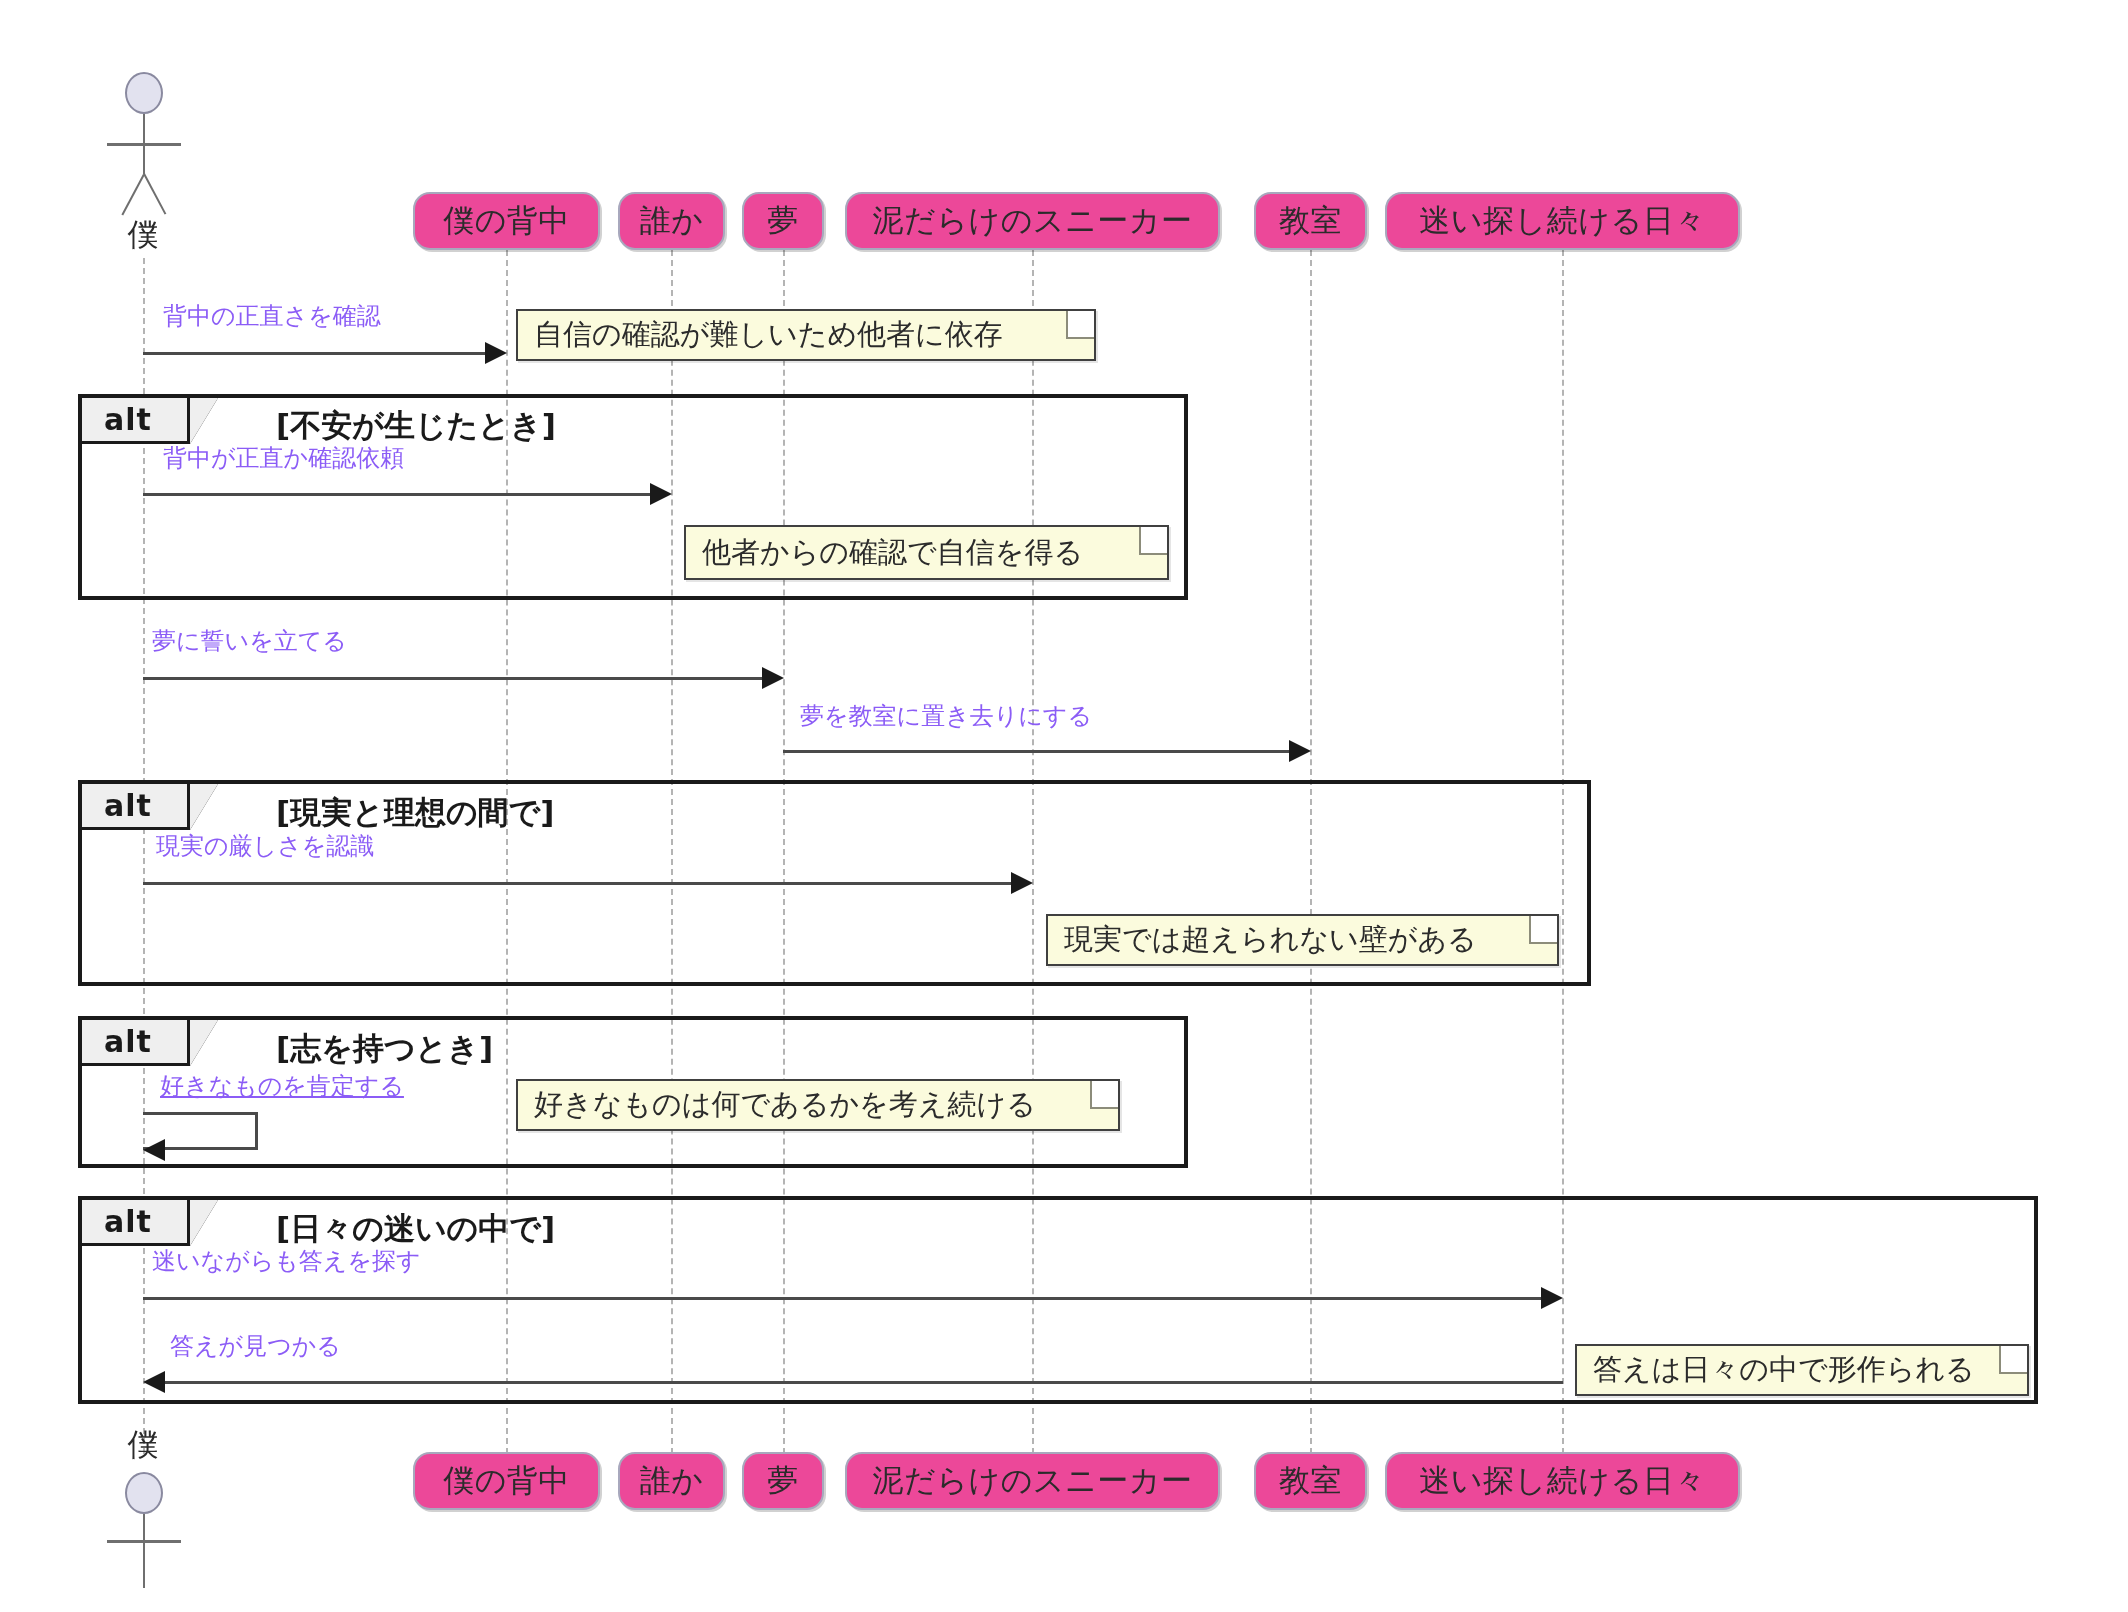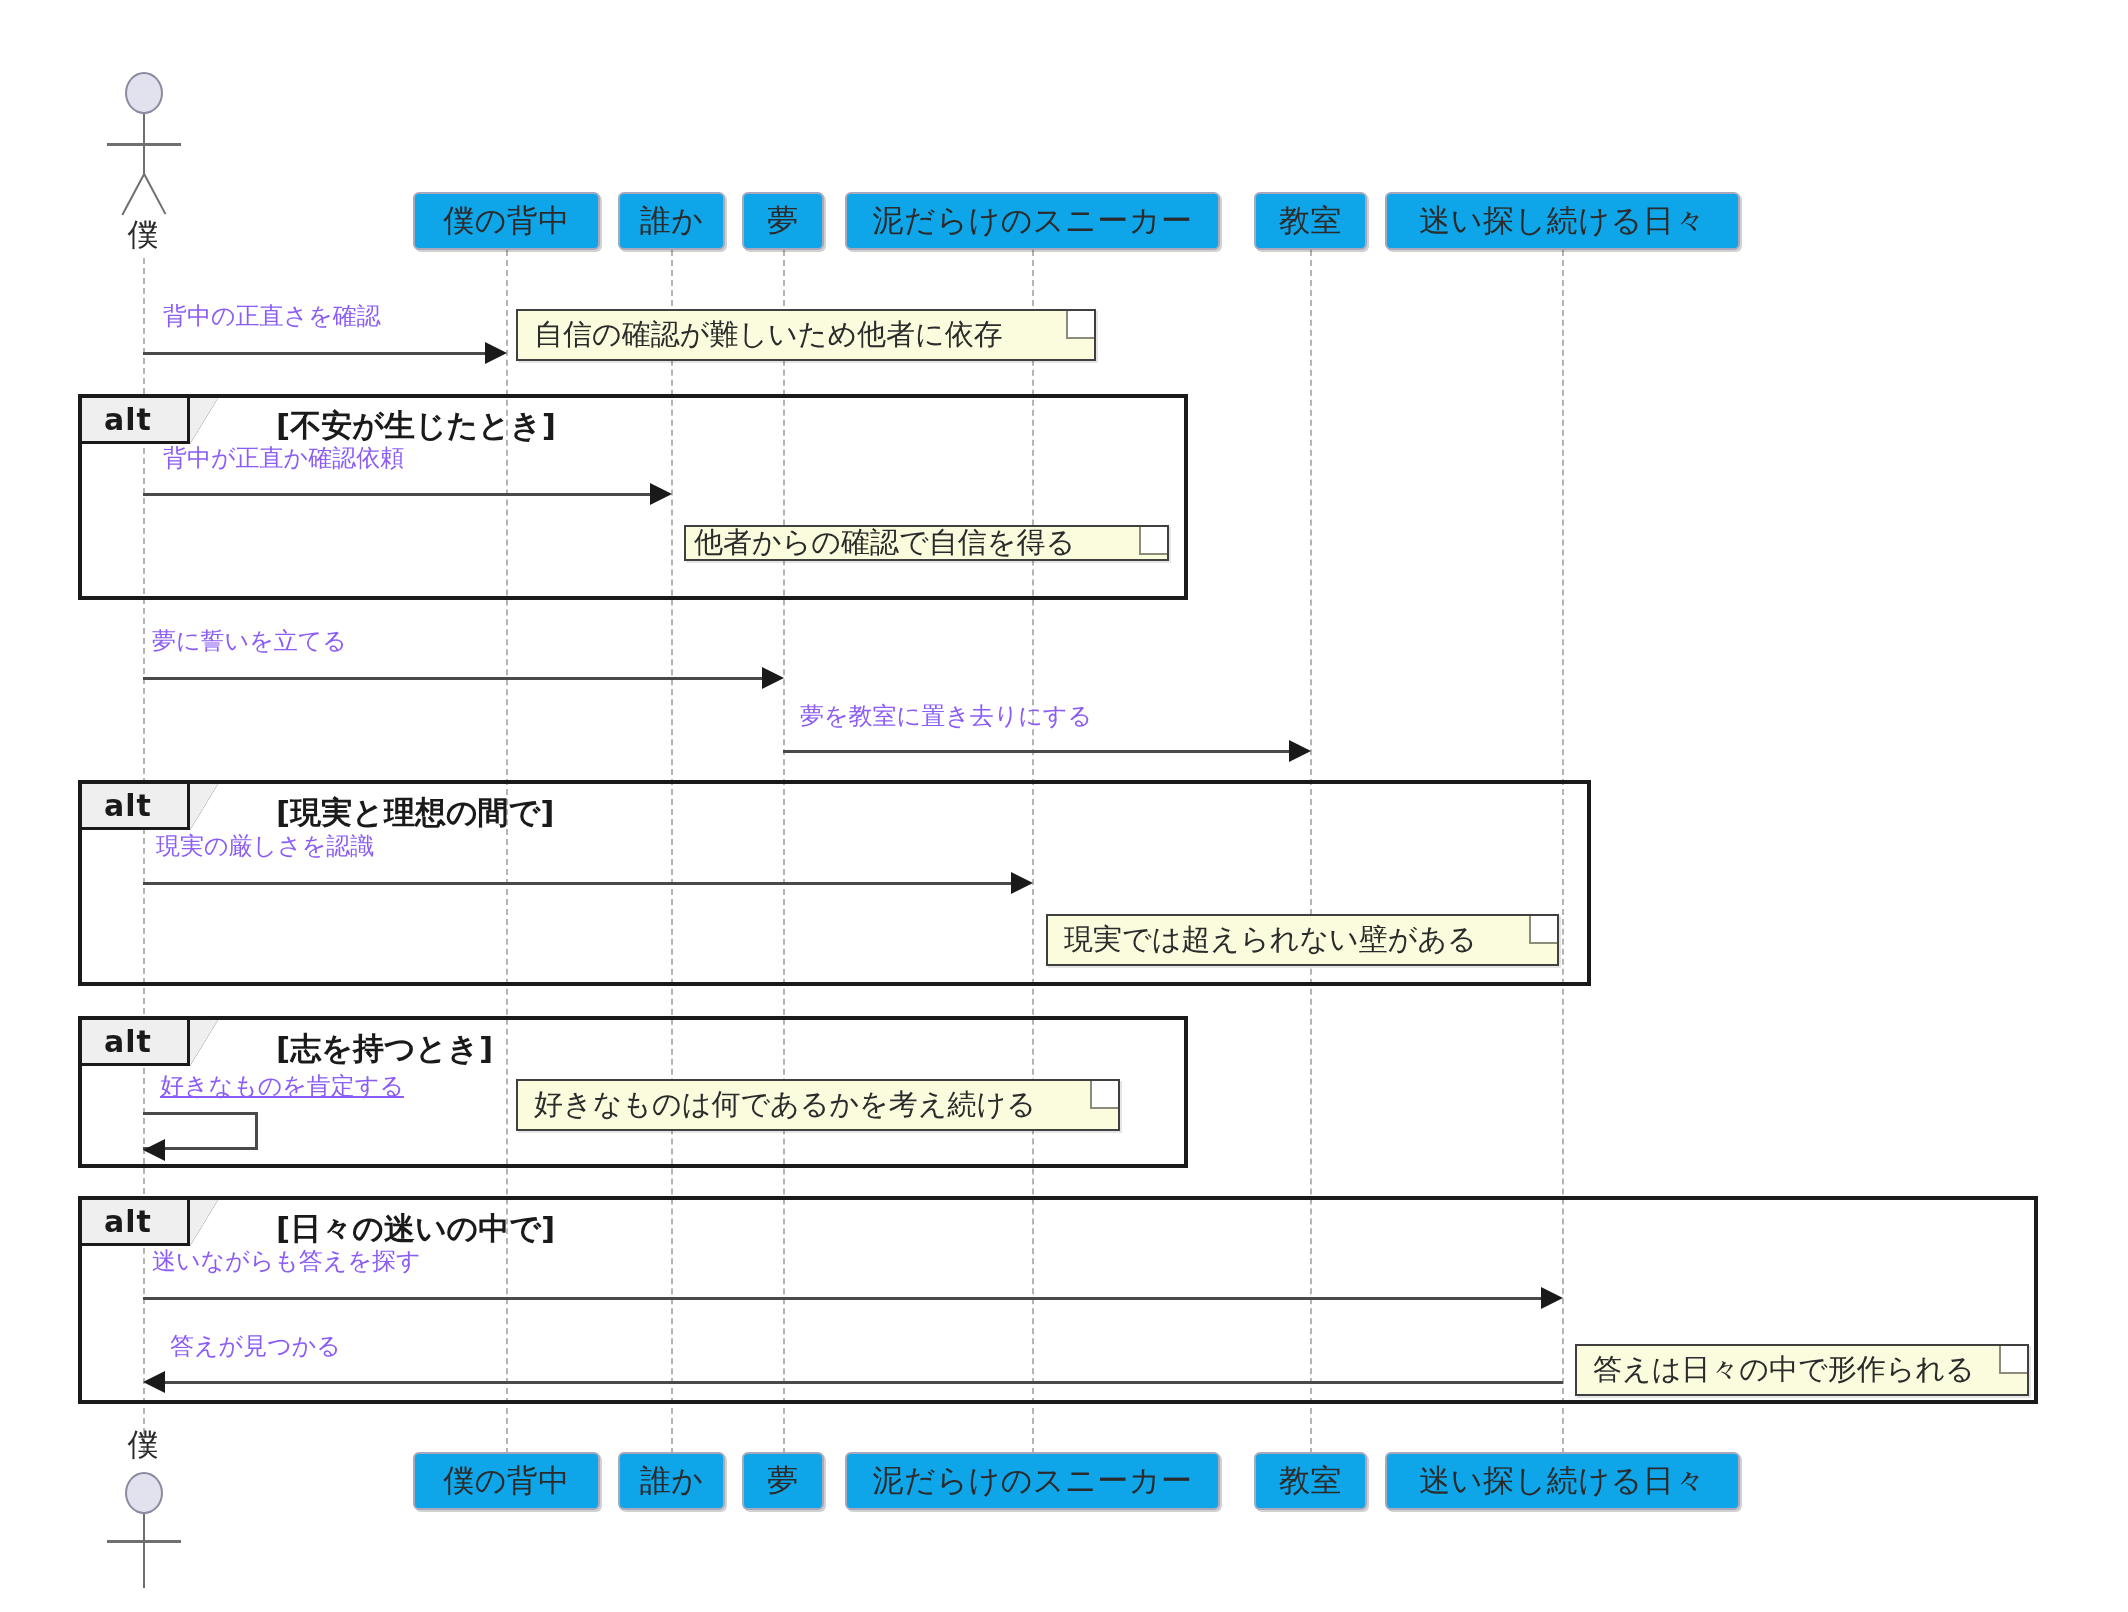--- a/index.html
+++ b/index.html
@@ -20,23 +20,23 @@
   
   .lifeline {
     position: absolute;
     width: 0;
     border-left: 2px dashed #b4b4b4;
   }
   
   .participant {
     position: absolute;
     box-sizing: border-box;
-    background: #0ea5e9;
+    background: #ec4899;
     border: 2px solid #a8a8bd;
-    border-radius: 6px;
+    border-radius: 17px;
     box-shadow: 2px 2px 0 rgba(0,0,0,0.18);
     display: flex;
     align-items: center;
     justify-content: center;
     font-size: 31px;
     color: #2b2b2b;
     white-space: nowrap;
     letter-spacing: 0.5px;
   }
   
@@ -211,21 +211,21 @@
     <span>alt</span>
   </div>
   <div class="frag-tab-notch-line" style="left:190px; top:398px;"></div>
   <div class="frag-tab-notch" style="left:190px; top:398px;"></div>
   <div class="frag-cond" style="left:276px; top:405px;">[不安が生じたとき]</div>
 
   <div class="msg-label" style="left:163px; top:442px;">背中が正直か確認依頼</div>
   <div class="msg-line" style="left:143px; top:493px; width:508px;"></div>
   <div class="arrowhead right" style="left:650px; top:483px;"></div>
 
-  <div class="note" style="left:684px; top:525px; width:485px; height:36px;padding-left:8px;">
+  <div class="note" style="left:684px; top:525px; width:485px; height:55px;">
     <span>他者からの確認で自信を得る</span>
     <span class="note-fold"></span>
   </div>
 
   <div class="msg-label" style="left:152px; top:625px;">夢に誓いを立てる</div>
   <div class="msg-line" style="left:143px; top:677px; width:620px;"></div>
   <div class="arrowhead right" style="left:762px; top:667px;"></div>
 
   <div class="msg-label" style="left:800px; top:700px;">夢を教室に置き去りにする</div>
   <div class="msg-line" style="left:783px; top:750px; width:507px;"></div>

